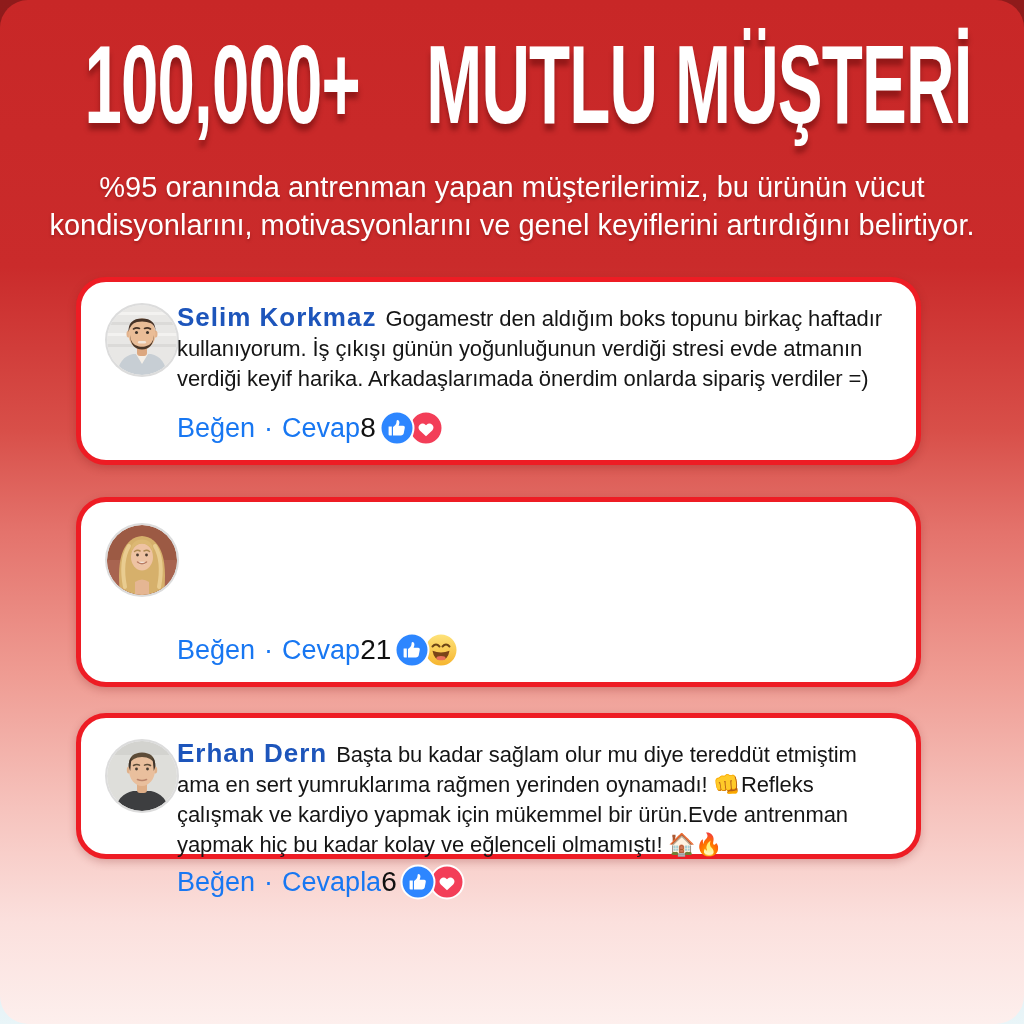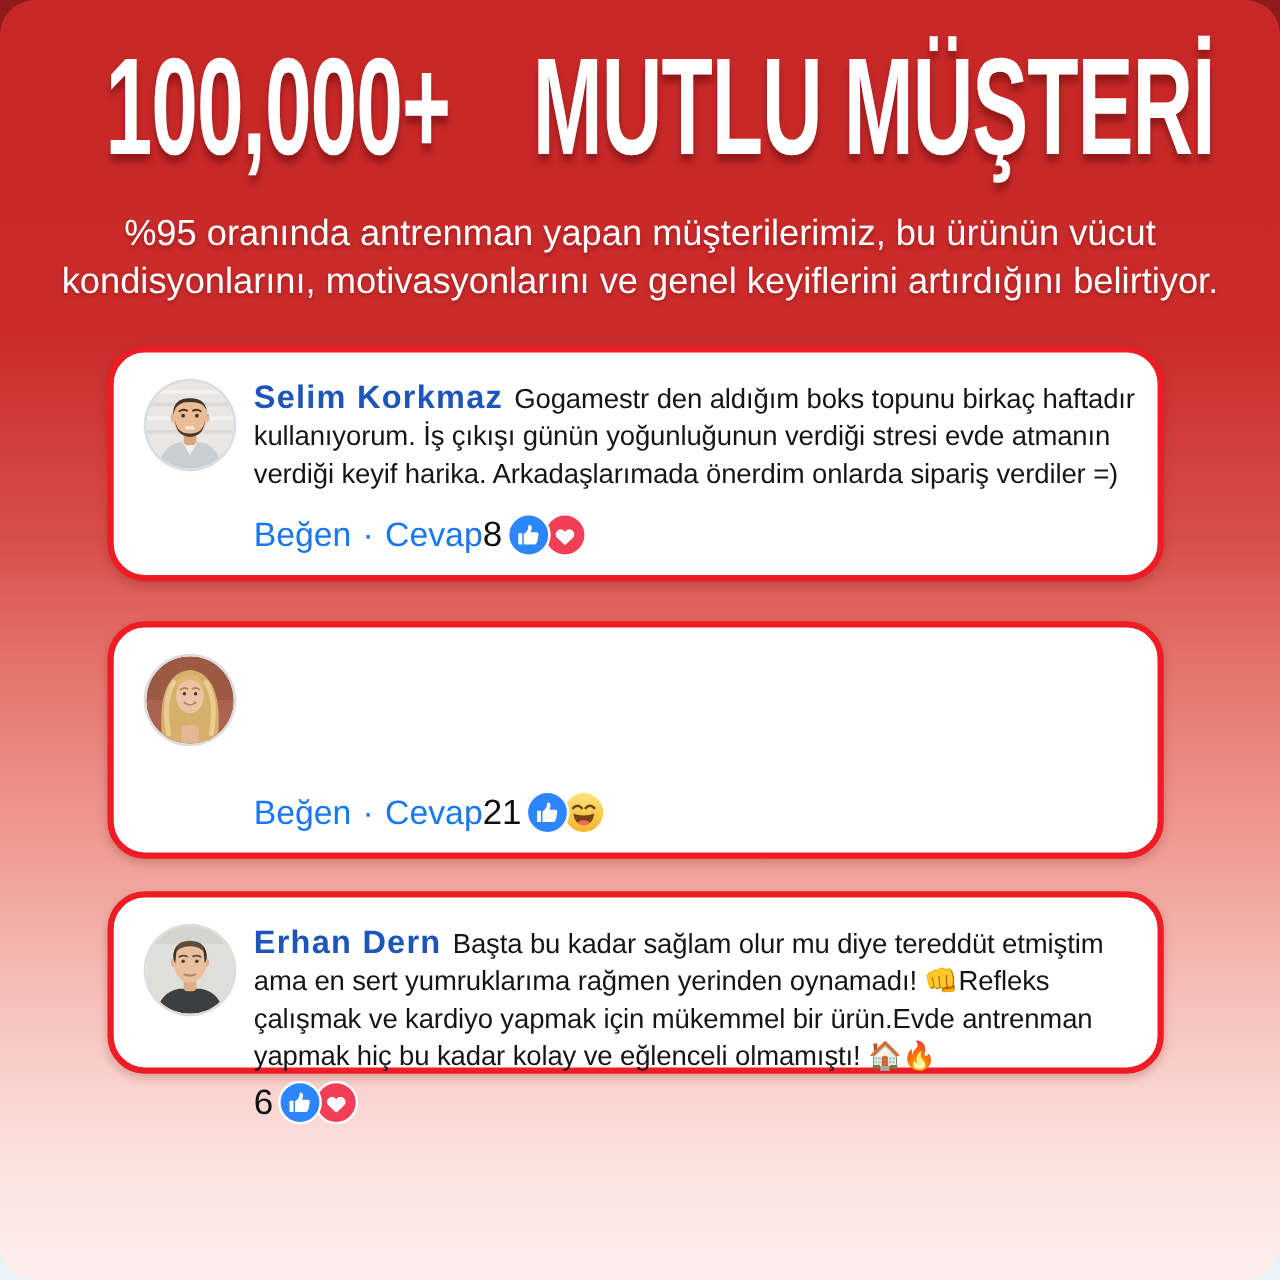--- a/index.html
+++ b/index.html
@@ -17,23 +17,23 @@
     display:inline-block;color:#ffffff;font-size:80px;font-weight:800;letter-spacing:-1px;
     transform:scale(0.84,1.38);transform-origin:50% 45%;
     text-shadow:0 5px 5px rgba(70,0,0,0.40);
   }
   .subtitle{
     position:absolute;top:168px;left:40px;right:40px;text-align:center;
     color:#ffffff;font-size:29px;line-height:38px;font-weight:400;
     text-shadow:0 2px 3px rgba(90,10,10,0.35);
   }
   .card{
-    position:absolute;left:86px;width:845px;box-sizing:border-box;
+    position:absolute;left:76px;width:845px;box-sizing:border-box;
     background:#ffffff;border:5px solid #ee1c24;border-radius:30px;
-    display:flex;gap:16px;padding:20px 16px 14px 26px;
+    display:flex;gap:0;padding:20px 16px 14px 26px;
     box-shadow:0 3px 8px rgba(120,20,20,0.25);
   }
   .card.c1{top:277px;height:188px;}
   .card.c2{top:497px;height:190px;}
   .card.c3{top:713px;height:146px;}
   .avatar{
     width:70px;height:70px;border-radius:50%;flex:none;margin-top:3px;
     box-shadow:0 0 0 2px #dcdcdc;overflow:hidden;background:#eee;
   }
   .avatar svg{display:block;width:70px;height:70px;}
@@ -205,20 +205,23 @@
           <path d="M37.5 24.1 q3 -1.4 6 0.4" stroke="#5d4c38" stroke-width="1.5" fill="none" stroke-linecap="round"></path>
           <path d="M30.5 38.5 Q35 40.5 39.5 38.5" stroke="#b9836a" stroke-width="1.6" fill="none" stroke-linecap="round"></path>
         </g>
       </svg>
     </div>
     <div class="content">
       <p class="comment">
         <span class="name">Erhan Dern</span><span class="text">Başta bu kadar sağlam olur mu diye tereddüt etmiştim ama en sert yumruklarıma rağmen yerinden oynamadı! 👊Refleks çalışmak ve kardiyo yapmak için mükemmel bir ürün.Evde antrenman yapmak hiç bu kadar kolay ve eğlenceli olmamıştı! 🏠🔥</span>
       </p>
       <div class="footer">
+        <div class="links">
+          <span>Beğen</span><span class="sep">·</span><span>Cevapla</span>
+        </div>
         <div class="reactions">
           <span class="count">6</span>
           <span class="ricon front">
             <svg viewBox="0 0 36 36" aria-hidden="true">
               <circle cx="18" cy="18" r="16.5" fill="#2d86ff" stroke="#ffffff" stroke-width="2"></circle>
               <path d="M9.8 16.6h3v9h-2.2a1 1 0 0 1-1-1v-7.2a.8.8 0 0 1 .2-.8z" fill="#ffffff"></path>
               <path d="M14 25.6v-8.7c1.8-1 3.3-2.7 3.5-4.6.1-.9 0-2.3 1.1-2.3 1 0 1.8 1 1.8 2.4 0 1.1-.5 2.6-.8 3.4h4.6c1 0 1.8.9 1.6 1.9l-1 5.4c-.2 1.4-1.4 2.5-2.9 2.5H14z" fill="#ffffff"></path>
             </svg>
           </span>
           <span class="ricon back">

